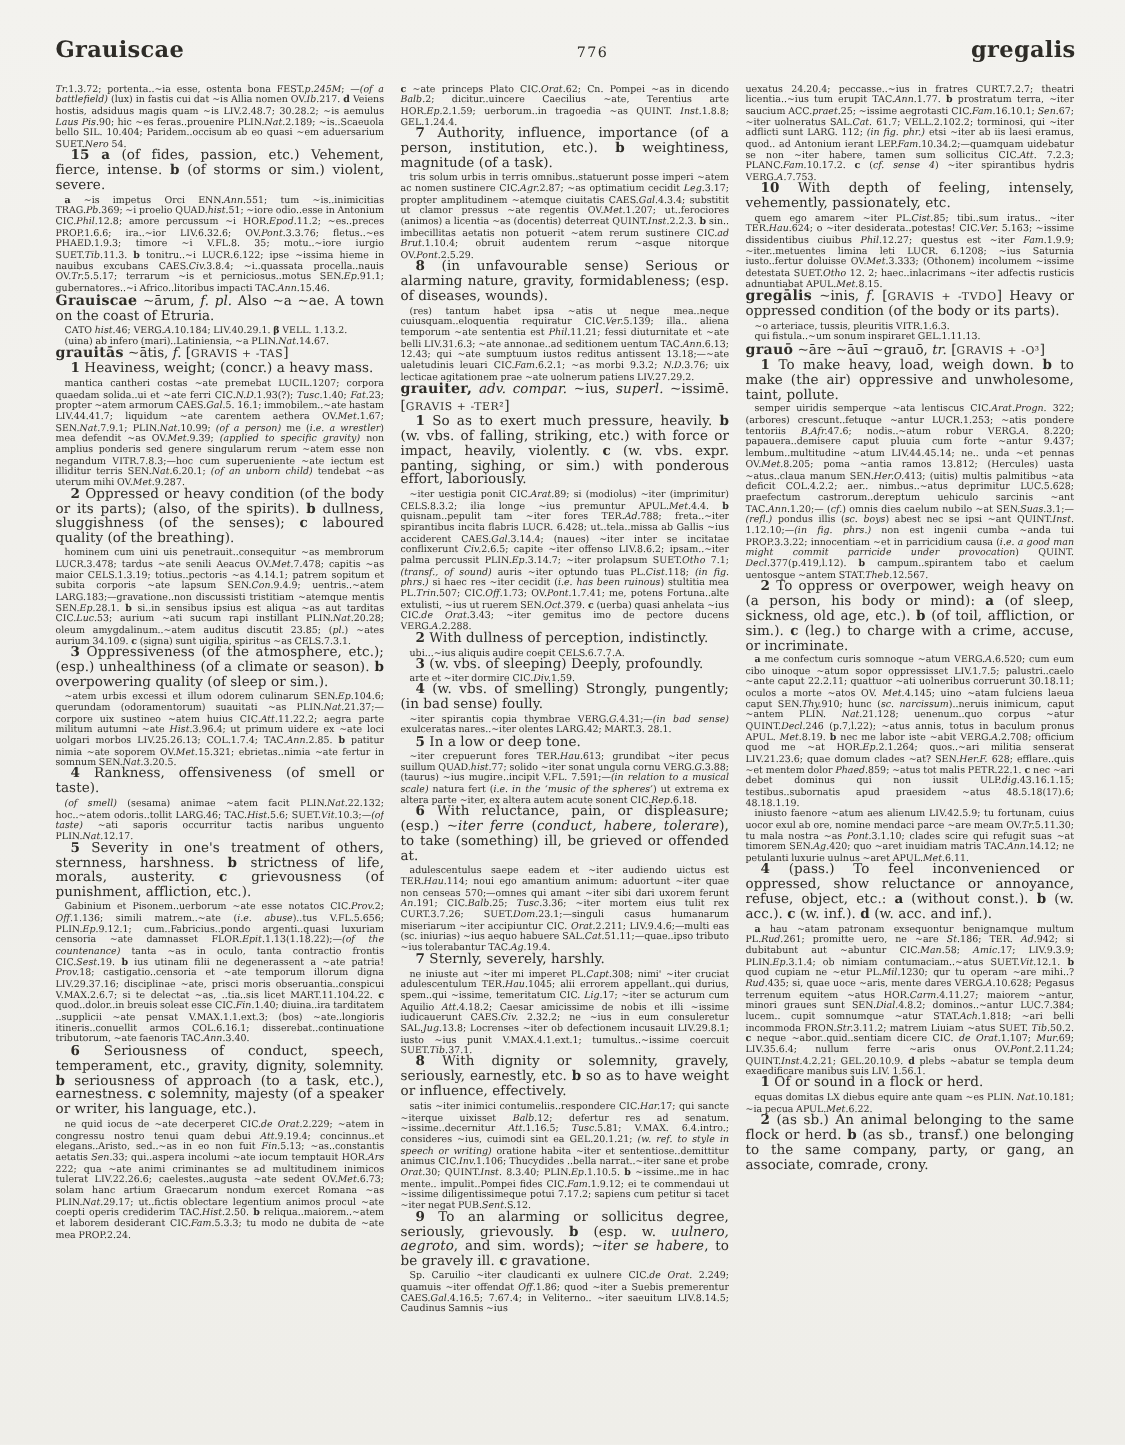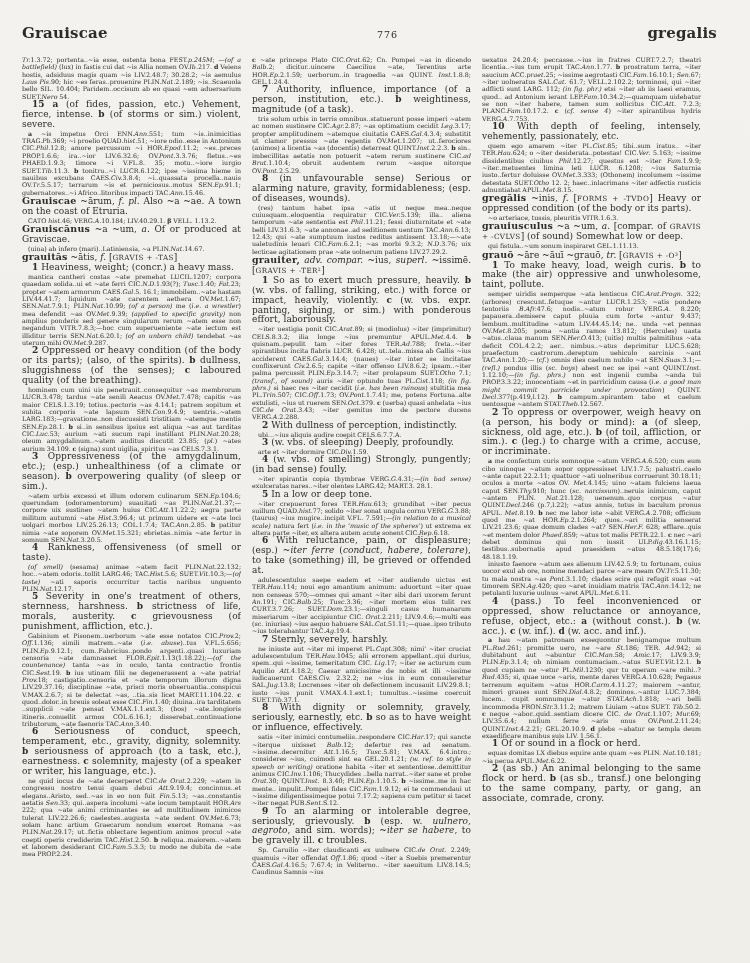--- a/index.html
+++ b/index.html
@@ -3,21 +3,21 @@
 <meta charset="utf-8">
 <style>
   html,body{margin:0;padding:0}
   body{
     width:750px;height:963px;overflow:hidden;
     background:#f1f0ec;
     color:#2e2c27;
     font-family:"DejaVu Serif", serif;
     -webkit-font-smoothing:antialiased;
   }
-  .page{width:750px;height:963px;box-sizing:border-box;padding:24px 33px 8px 22px;background:
+  .page{width:750px;height:963px;box-sizing:border-box;padding:24px 33px 8px 37px;background:
     linear-gradient(180deg,#f3f2ee 0%,#f0efeb 55%,#efeee9 100%);}
   .runhead{display:flex;justify-content:space-between;align-items:baseline;height:22px;margin-bottom:10px}
   .rh-word{font-size:15px;font-weight:bold;letter-spacing:.2px}
   .rh-page{font-size:9.5px;letter-spacing:1px;transform:translateX(10px)}
   .cols{display:flex;gap:11px;height:894px;overflow:hidden}
   .col{width:219px;min-width:219px;overflow:hidden;text-align:justify}
   p.blk{margin:0;padding:0}
   .sense{font-size:9px;line-height:9.9px;margin-top:3px;margin-bottom:1px;text-indent:10px;letter-spacing:.05px}
   .entry{font-size:9px;line-height:9.9px;margin-top:5px;margin-bottom:1px;text-indent:0}
   .cite{font-size:6.3px;line-height:7.35px;text-indent:6px;word-spacing:-.2px}
@@ -36,28 +36,27 @@
     <span class="rh-page">776</span>
     <span class="rh-word">gregalis</span>
   </div>
   <div class="cols">
     <div class="col">
         <p class="blk cont"><span class="st-i">Tr.</span><span>1.3.72; portenta..~ia esse, ostenta bona FEST.</span><span class="st-i">p.245M</span><span>; —</span><span class="st-i">(of a battlefield)</span><span> (lux) in fastis cui dat ~is Allia nomen OV.</span><span class="st-i">Ib.</span><span>217.  </span><span class="st-b">d</span><span> Veiens hostis, adsiduus magis quam ~is LIV.2.48.7; 30.28.2; ~is aemulus </span><span class="st-i">Laus Pis.</span><span>90; hic ~es feras..prouenire PLIN.</span><span class="st-i">Nat.</span><span>2.189; ~is..Scaeuola bello SIL. 10.404; Paridem..occisum ab eo quasi ~em aduersarium SUET.</span><span class="st-i">Nero</span><span> 54.</span></p>
         <p class="blk sense"><span class="st-b">15 a</span><span> (of fides, passion, etc.) Vehement, fierce, intense. </span><span class="st-b">b</span><span> (of storms or sim.) violent, severe.</span></p>
         <p class="blk cite"><span class="st-b">a</span><span> ~is impetus Orci ENN.</span><span class="st-i">Ann.</span><span>551; tum ~is..inimicitias TRAG.</span><span class="st-i">Pb.</span><span>369; ~i proelio QUAD.</span><span class="st-i">hist.</span><span>51; ~iore odio..esse in Antonium CIC.</span><span class="st-i">Phil.</span><span>12.8; amore percussum ~i HOR.</span><span class="st-i">Epod.</span><span>11.2; ~es..preces PROP.1.6.6; ira..~ior LIV.6.32.6; OV.</span><span class="st-i">Pont.</span><span>3.3.76; fletus..~es PHAED.1.9.3; timore ~i V.FL.8. 35; motu..~iore iurgio SUET.</span><span class="st-i">Tib.</span><span>11.3.  </span><span class="st-b">b</span><span> tonitru..~i LUCR.6.122; ipse ~issima hieme in nauibus excubans CAES.</span><span class="st-i">Civ.</span><span>3.8.4; ~i..quassata procella..nauis OV.</span><span class="st-i">Tr.</span><span>5.5.17; terrarum ~is et perniciosus..motus SEN.</span><span class="st-i">Ep.</span><span>91.1; gubernatores..~i Africo..litoribus impacti TAC.</span><span class="st-i">Ann.</span><span>15.46.</span></p>
         <p class="blk entry"><span class="st-hw">Grauiscae</span><span> ~ārum, </span><span class="st-i">f. pl.</span><span>  Also ~a ~ae.  A town on the coast of Etruria.</span></p>
         <p class="blk cite"><span>CATO </span><span class="st-i">hist.</span><span>46; VERG.</span><span class="st-i">A.</span><span>10.184; LIV.40.29.1.   </span><span class="st-b">β</span><span> VELL. 1.13.2.</span></p>
-        <p class="blk entry"><span class="st-hw">Grauiscānus</span><span> ~a ~um, </span><span class="st-i">a.</span><span>  Of or produced at Graviscae.</span></p>
         <p class="blk cite"><span>(uina) ab infero (mari)..Latiniensia, ~a PLIN.</span><span class="st-i">Nat.</span><span>14.67.</span></p>
         <p class="blk entry"><span class="st-hw">grauitās</span><span> ~ātis, </span><span class="st-i">f.</span><span>  [</span><span class="st-sc">GRAVIS + -TAS</span><span>]</span></p>
         <p class="blk sense"><span class="st-b">1</span><span> Heaviness, weight; (concr.) a heavy mass.</span></p>
         <p class="blk cite"><span>mantica cantheri costas ~ate premebat LUCIL.1207; corpora quaedam solida..ui et ~ate ferri CIC.</span><span class="st-i">N.D.</span><span>1.93(?); </span><span class="st-i">Tusc.</span><span>1.40; </span><span class="st-i">Fat.</span><span>23; propter ~atem armorum CAES.</span><span class="st-i">Gal.</span><span>5. 16.1; immobilem..~ate hastam LIV.44.41.7; liquidum ~ate carentem aethera OV.</span><span class="st-i">Met.</span><span>1.67; SEN.</span><span class="st-i">Nat.</span><span>7.9.1; PLIN.</span><span class="st-i">Nat.</span><span>10.99; </span><span class="st-i">(of a person)</span><span> me (</span><span class="st-i">i.e. a wrestler</span><span>) mea defendit ~as OV.</span><span class="st-i">Met.</span><span>9.39; </span><span class="st-i">(applied to specific gravity)</span><span> non amplius ponderis sed genere singularum rerum ~atem esse non negandum VITR.7.8.3;—hoc cum superueniente ~ate iectum est illiditur terris SEN.</span><span class="st-i">Nat.</span><span>6.20.1; </span><span class="st-i">(of an unborn child)</span><span> tendebat ~as uterum mihi OV.</span><span class="st-i">Met.</span><span>9.287.</span></p>
         <p class="blk sense"><span class="st-b">2</span><span> Oppressed or heavy condition (of the body or its parts); (also, of the spirits). </span><span class="st-b">b</span><span> dullness, sluggishness (of the senses); </span><span class="st-b">c</span><span> laboured quality (of the breathing).</span></p>
         <p class="blk cite"><span>hominem cum uini uis penetrauit..consequitur ~as membrorum LUCR.3.478; tardus ~ate senili Aeacus OV.</span><span class="st-i">Met.</span><span>7.478; capitis ~as maior CELS.1.3.19; totius..pectoris ~as 4.14.1; patrem sopitum et subita corporis ~ate lapsum SEN.</span><span class="st-i">Con.</span><span>9.4.9; uentris..~atem LARG.183;—gravatione..non discussisti tristitiam ~atemque mentis SEN.</span><span class="st-i">Ep.</span><span>28.1.  </span><span class="st-b">b</span><span> si..in sensibus ipsius est aliqua ~as aut tarditas CIC.</span><span class="st-i">Luc.</span><span>53; aurium ~ati sucum rapi instillant PLIN.</span><span class="st-i">Nat.</span><span>20.28; oleum amygdalinum..~atem auditus discutit 23.85; (</span><span class="st-i">pl.</span><span>) ~ates aurium 34.109.  </span><span class="st-b">c</span><span> (signa) sunt uigilia, spiritus ~as CELS.7.3.1.</span></p>
-        <p class="blk sense"><span class="st-b">3</span><span> Oppressiveness (of the amygdalinum, etc.); (esp.) unhealthiness (of a climate or season). </span><span class="st-b">b</span><span> overpowering quality (of sleep or sim.).</span></p>
+        <p class="blk sense"><span class="st-b">3</span><span> Oppressiveness (of the atmosphere, etc.); (esp.) unhealthiness (of a climate or season). </span><span class="st-b">b</span><span> overpowering quality (of sleep or sim.).</span></p>
         <p class="blk cite"><span>~atem urbis excessi et illum odorem culinarum SEN.</span><span class="st-i">Ep.</span><span>104.6; querundam (odoramentorum) suauitati ~as PLIN.</span><span class="st-i">Nat.</span><span>21.37;—corpore uix sustineo ~atem huius CIC.</span><span class="st-i">Att.</span><span>11.22.2; aegra parte militum autumni ~ate </span><span class="st-i">Hist.</span><span>3.96.4; ut primum uidere ex ~ate loci uolgari morbos LIV.25.26.13; COL.1.7.4; TAC.</span><span class="st-i">Ann.</span><span>2.85.  </span><span class="st-b">b</span><span> patitur nimia ~ate soporem OV.</span><span class="st-i">Met.</span><span>15.321; ebrietas..nimia ~ate fertur in somnum SEN.</span><span class="st-i">Nat.</span><span>3.20.5.</span></p>
         <p class="blk sense"><span class="st-b">4</span><span> Rankness, offensiveness (of smell or taste).</span></p>
         <p class="blk cite"><span class="st-i">(of smell)</span><span> (sesama) animae ~atem facit PLIN.</span><span class="st-i">Nat.</span><span>22.132; hoc..~atem odoris..tollit LARG.46; TAC.</span><span class="st-i">Hist.</span><span>5.6; SUET.</span><span class="st-i">Vit.</span><span>10.3;—</span><span class="st-i">(of taste)</span><span> ~ati saporis occurritur tactis naribus unguento PLIN.</span><span class="st-i">Nat.</span><span>12.17.</span></p>
         <p class="blk sense"><span class="st-b">5</span><span> Severity in one's treatment of others, sternness, harshness. </span><span class="st-b">b</span><span> strictness of life, morals, austerity. </span><span class="st-b">c</span><span> grievousness (of punishment, affliction, etc.).</span></p>
         <p class="blk cite"><span>Gabinium et Pisonem..uerborum ~ate esse notatos CIC.</span><span class="st-i">Prov.</span><span>2; </span><span class="st-i">Off.</span><span>1.136; simili matrem..~ate (</span><span class="st-i">i.e. abuse</span><span>)..tus V.FL.5.656; PLIN.</span><span class="st-i">Ep.</span><span>9.12.1; cum..Fabricius..pondo argenti..quasi luxuriam censoria ~ate damnasset FLOR.</span><span class="st-i">Epit.</span><span>1.13(1.18.22);—</span><span class="st-i">(of the countenance)</span><span> tanta ~as in oculo, tanta contractio frontis CIC.</span><span class="st-i">Sest.</span><span>19.  </span><span class="st-b">b</span><span> ius utinam filii ne degenerassent a ~ate patria! </span><span class="st-i">Prov.</span><span>18; castigatio..censoria et ~ate temporum illorum digna LIV.29.37.16; disciplinae ~ate, prisci moris obseruantia..conspicui V.MAX.2.6.7; si te delectat ~as, ..tia..sis licet MART.11.104.22.  </span><span class="st-b">c</span><span> quod..dolor..in breuis soleat esse CIC.</span><span class="st-i">Fin.</span><span>1.40; diuina..ira tarditatem ..supplicii ~ate pensat V.MAX.1.1.ext.3; (bos) ~ate..longioris itineris..conuellit armos COL.6.16.1; disserebat..continuatione tributorum, ~ate faenoris TAC.</span><span class="st-i">Ann.</span><span>3.40.</span></p>
         <p class="blk sense"><span class="st-b">6</span><span> Seriousness of conduct, speech, temperament, etc., gravity, dignity, solemnity. </span><span class="st-b">b</span><span> seriousness of approach (to a task, etc.), earnestness. </span><span class="st-b">c</span><span> solemnity, majesty (of a speaker or writer, his language, etc.).</span></p>
         <p class="blk cite"><span>ne quid iocus de ~ate decerperet CIC.</span><span class="st-i">de Orat.</span><span>2.229; ~atem in congressu nostro tenui quam debui </span><span class="st-i">Att.</span><span>9.19.4; concinnus..et elegans..Aristo, sed..~as in eo non fuit </span><span class="st-i">Fin.</span><span>5.13; ~as..constantis aetatis </span><span class="st-i">Sen.</span><span>33; qui..aspera incolumi ~ate iocum temptauit HOR.</span><span class="st-i">Ars</span><span> 222; qua ~ate animi criminantes se ad multitudinem inimicos tulerat LIV.22.26.6; caelestes..augusta ~ate sedent OV.</span><span class="st-i">Met.</span><span>6.73; solam hanc artium Graecarum nondum exercet Romana ~as PLIN.</span><span class="st-i">Nat.</span><span>29.17; ut..fictis oblectare legentium animos procul ~ate coepti operis crediderim TAC.</span><span class="st-i">Hist.</span><span>2.50.  </span><span class="st-b">b</span><span> reliqua..maiorem..~atem et laborem desiderant CIC.</span><span class="st-i">Fam.</span><span>5.3.3; tu modo ne dubita de ~ate mea PROP.2.24.</span></p>
       </div>
     <div class="col">
         <p class="blk cont"><span class="st-b">c</span><span> ~ate princeps Plato CIC.</span><span class="st-i">Orat.</span><span>62; Cn. Pompei ~as in dicendo </span><span class="st-i">Balb.</span><span>2; dicitur..uincere Caecilius ~ate, Terentius arte HOR.</span><span class="st-i">Ep.</span><span>2.1.59; uerborum..in tragoedia ~as QUINT. </span><span class="st-i">Inst.</span><span>1.8.8; GEL.1.24.4.</span></p>
@@ -75,33 +74,32 @@
         <p class="blk sense"><span class="st-b">4</span><span> (w. vbs. of smelling) Strongly, pungently; (in bad sense) foully.</span></p>
         <p class="blk cite"><span>~iter spirantis copia thymbrae VERG.</span><span class="st-i">G.</span><span>4.31;—</span><span class="st-i">(in bad sense)</span><span> exulceratas nares..~iter olentes LARG.42; MART.3. 28.1.</span></p>
         <p class="blk sense"><span class="st-b">5</span><span> In a low or deep tone.</span></p>
         <p class="blk cite"><span>~iter crepuerunt fores TER.</span><span class="st-i">Hau.</span><span>613; grundibat ~iter pecus suillum QUAD.</span><span class="st-i">hist.</span><span>77; solido ~iter sonat ungula cornu VERG.</span><span class="st-i">G.</span><span>3.88; (taurus) ~ius mugire..incipit V.FL. 7.591;—</span><span class="st-i">(in relation to a musical scale)</span><span> natura fert (</span><span class="st-i">i.e. in the ‘music of the spheres’</span><span>) ut extrema ex altera parte ~iter, ex altera autem acute sonent CIC.</span><span class="st-i">Rep.</span><span>6.18.</span></p>
         <p class="blk sense"><span class="st-b">6</span><span> With reluctance, pain, or displeasure; (esp.) </span><span class="st-i">~iter ferre</span><span> (</span><span class="st-i">conduct, habere, tolerare</span><span>), to take (something) ill, be grieved or offended at.</span></p>
         <p class="blk cite"><span>adulescentulus saepe eadem et ~iter audiendo uictus est TER.</span><span class="st-i">Hau.</span><span>114; noui ego amantium animum: aduortunt ~iter quae non censeas 570;—omnes qui amant ~iter sibi dari uxorem ferunt </span><span class="st-i">An.</span><span>191; CIC.</span><span class="st-i">Balb.</span><span>25; </span><span class="st-i">Tusc.</span><span>3.36; ~iter mortem eius tulit rex CURT.3.7.26; SUET.</span><span class="st-i">Dom.</span><span>23.1;—singuli casus humanarum miseriarum ~iter accipiuntur CIC. </span><span class="st-i">Orat.</span><span>2.211; LIV.9.4.6;—multi eas (sc. iniurias) ~ius aequo habuere SAL.</span><span class="st-i">Cat.</span><span>51.11;—quae..ipso tributo ~ius tolerabantur TAC.</span><span class="st-i">Ag.</span><span>19.4.</span></p>
         <p class="blk sense"><span class="st-b">7</span><span> Sternly, severely, harshly.</span></p>
         <p class="blk cite"><span>ne iniuste aut ~iter mi imperet PL.</span><span class="st-i">Capt.</span><span>308; nimi' ~iter cruciat adulescentulum TER.</span><span class="st-i">Hau.</span><span>1045; alii errorem appellant..qui durius, spem..qui ~issime, temeritatum CIC. </span><span class="st-i">Lig.</span><span>17; ~iter se acturum cum Aquilio </span><span class="st-i">Att.</span><span>4.18.2; Caesar amicissime de nobis et illi ~issime iudicauerunt CAES.</span><span class="st-i">Civ.</span><span> 2.32.2; ne ~ius in eum consuleretur SAL.</span><span class="st-i">Jug.</span><span>13.8; Locrenses ~iter ob defectionem incusauit LIV.29.8.1; iusto ~ius punit V.MAX.4.1.ext.1; tumultus..~issime coercuit SUET.</span><span class="st-i">Tib.</span><span>37.1.</span></p>
         <p class="blk sense"><span class="st-b">8</span><span> With dignity or solemnity, gravely, seriously, earnestly, etc. </span><span class="st-b">b</span><span> so as to have weight or influence, effectively.</span></p>
         <p class="blk cite"><span>satis ~iter inimici contumeliis..respondere CIC.</span><span class="st-i">Har.</span><span>17; qui sancte ~iterque uixisset </span><span class="st-i">Balb.</span><span>12; defertur res ad senatum. ~issime..decernitur </span><span class="st-i">Att.</span><span>1.16.5; </span><span class="st-i">Tusc.</span><span>5.81; V.MAX. 6.4.intro.; consideres ~ius, cuimodi sint ea GEL.20.1.21; </span><span class="st-i">(w. ref. to style in speech or writing)</span><span> oratione habita ~iter et sententiose..demittitur animus CIC.</span><span class="st-i">Inv.</span><span>1.106; Thucydides ..bella narrat..~iter sane et probe </span><span class="st-i">Orat.</span><span>30; QUINT.</span><span class="st-i">Inst.</span><span> 8.3.40; PLIN.</span><span class="st-i">Ep.</span><span>1.10.5.  </span><span class="st-b">b</span><span> ~issime..me in hac mente.. impulit..Pompei fides CIC.</span><span class="st-i">Fam.</span><span>1.9.12; ei te commendaui ut ~issime diligentissimeque potui 7.17.2; sapiens cum petitur si tacet ~iter negat PUB.</span><span class="st-i">Sent.</span><span>S.12.</span></p>
-        <p class="blk sense"><span class="st-b">9</span><span> To an alarming or intolerable degree, seriously, grievously. </span><span class="st-b">b</span><span> (esp. w. </span><span class="st-i">uulnero, aegroto</span><span>, and sim. words); </span><span class="st-i">~iter se habere</span><span>, to be gravely ill. </span><span class="st-b">c</span><span> troubles.</span></p>
+        <p class="blk sense"><span class="st-b">9</span><span> To an alarming or sollicitus degree, seriously, grievously. </span><span class="st-b">b</span><span> (esp. w. </span><span class="st-i">uulnero, aegroto</span><span>, and sim. words); </span><span class="st-i">~iter se habere</span><span>, to be gravely ill. </span><span class="st-b">c</span><span> gravatione.</span></p>
         <p class="blk cite"><span>Sp. Caruilio ~iter claudicanti ex uulnere CIC.</span><span class="st-i">de Orat.</span><span> 2.249; quamuis ~iter offendat </span><span class="st-i">Off.</span><span>1.86; quod ~iter a Suebis premerentur CAES.</span><span class="st-i">Gal.</span><span>4.16.5; 7.67.4; in Veliterno.. ~iter saeuitum LIV.8.14.5; Caudinus Samnis ~ius</span></p>
       </div>
     <div class="col">
         <p class="blk cont"><span>uexatus 24.20.4; peccasse..~ius in fratres CURT.7.2.7; theatri licentia..~ius tum erupit TAC.</span><span class="st-i">Ann.</span><span>1.77.  </span><span class="st-b">b</span><span> prostratum terra, ~iter saucium ACC.</span><span class="st-i">praet.</span><span>25; ~issime aegrotasti CIC.</span><span class="st-i">Fam.</span><span>16.10.1; </span><span class="st-i">Sen.</span><span>67; ~iter uolneratus SAL.</span><span class="st-i">Cat.</span><span> 61.7; VELL.2.102.2; torminosi, qui ~iter adflicti sunt LARG. 112; </span><span class="st-i">(in fig. phr.)</span><span> etsi ~iter ab iis laesi eramus, quod.. ad Antonium ierant LEP.</span><span class="st-i">Fam.</span><span>10.34.2;—quamquam uidebatur se non ~iter habere, tamen sum sollicitus CIC.</span><span class="st-i">Att.</span><span> 7.2.3; PLANC.</span><span class="st-i">Fam.</span><span>10.17.2.  </span><span class="st-b">c</span><span> (</span><span class="st-i">cf. sense 4</span><span>) ~iter spirantibus hydris VERG.</span><span class="st-i">A.</span><span>7.753.</span></p>
         <p class="blk sense"><span class="st-b">10</span><span> With depth of feeling, intensely, vehemently, passionately, etc.</span></p>
         <p class="blk cite"><span>quem ego amarem ~iter PL.</span><span class="st-i">Cist.</span><span>85; tibi..sum iratus.. ~iter TER.</span><span class="st-i">Hau.</span><span>624; o ~iter desiderata..potestas! CIC.</span><span class="st-i">Ver.</span><span> 5.163; ~issime dissidentibus ciuibus </span><span class="st-i">Phil.</span><span>12.27; questus est ~iter </span><span class="st-i">Fam.</span><span>1.9.9; ~iter..metuentes limina leti LUCR. 6.1208; ~ius Saturnia iusto..fertur doluisse OV.</span><span class="st-i">Met.</span><span>3.333; (Othonem) incolumem ~issime detestata SUET.</span><span class="st-i">Otho</span><span> 12. 2; haec..inlacrimans ~iter adfectis rusticis adnuntiabat APUL.</span><span class="st-i">Met.</span><span>8.15.</span></p>
-        <p class="blk entry"><span class="st-hw">gregālis</span><span> ~inis, </span><span class="st-i">f.</span><span> [</span><span class="st-sc">FORMS + -TVDO</span><span>]  Heavy or oppressed condition (of the body or its parts).</span></p>
+        <p class="blk entry"><span class="st-hw">gregālis</span><span> ~inis, </span><span class="st-i">f.</span><span> [</span><span class="st-sc">GRAVIS + -TVDO</span><span>]  Heavy or oppressed condition (of the body or its parts).</span></p>
         <p class="blk cite"><span>~o arteriace, tussis, pleuritis VITR.1.6.3.</span></p>
-        <p class="blk entry"><span class="st-hw">grauiusculus</span><span> ~a ~um, </span><span class="st-i">a.</span><span>  [compar. of </span><span class="st-sc">GRAVIS + -CVLVS</span><span>]  (of sound) Somewhat low or deep.</span></p>
         <p class="blk cite"><span>qui fistula..~um sonum inspiraret GEL.1.11.13.</span></p>
         <p class="blk entry"><span class="st-hw">grauō</span><span> ~āre ~āuī ~grauō, </span><span class="st-i">tr.</span><span>  [</span><span class="st-sc">GRAVIS + -O³</span><span>]</span></p>
-        <p class="blk sense"><span class="st-b">1</span><span> To make heavy, load, weigh curis. </span><span class="st-b">b</span><span> to make (the air) oppressive and unwholesome, taint, pollute.</span></p>
+        <p class="blk sense"><span class="st-b">1</span><span> To make heavy, load, weigh down. </span><span class="st-b">b</span><span> to make (the air) oppressive and unwholesome, taint, pollute.</span></p>
         <p class="blk cite"><span>semper uiridis semperque ~ata lentiscus CIC.</span><span class="st-i">Arat.Progn.</span><span> 322; (arbores) crescunt..fetuque ~antur LUCR.1.253; ~atis pondere tentoriis </span><span class="st-i">B.Afr.</span><span>47.6; nodis..~atum robur VERG.</span><span class="st-i">A.</span><span> 8.220; papauera..demisere caput pluuia cum forte ~antur 9.437; lembum..multitudine ~atum LIV.44.45.14; ne.. unda ~et pennas OV.</span><span class="st-i">Met.</span><span>8.205; poma ~antia ramos 13.812; (Hercules) uasta ~atus..claua manum SEN.</span><span class="st-i">Her.O.</span><span>413; (uitis) multis palmitibus ~ata deficit COL.4.2.2; aer.. nimbus..~atus deprimitur LUC.5.628; praefectum castrorum..dereptum uehiculo sarcinis ~ant TAC.</span><span class="st-i">Ann.</span><span>1.20;— (</span><span class="st-i">cf.</span><span>) omnis dies caelum nubilo ~at SEN.</span><span class="st-i">Suas.</span><span>3.1;—</span><span class="st-i">(refl.)</span><span> pondus illis (</span><span class="st-i">sc. boys</span><span>) abest nec se ipsi ~ant QUINT.</span><span class="st-i">Inst.</span><span> 1.12.10;—</span><span class="st-i">(in fig. phrs.)</span><span> non est ingenii cumba ~anda tui PROP.3.3.22; innocentiam ~et in parricidium causa (</span><span class="st-i">i.e. a good man might commit parricide under provocation</span><span>) QUINT. </span><span class="st-i">Decl.</span><span>377(p.419,l.12).  </span><span class="st-b">b</span><span> campum..spirantem tabo et caelum uentosque ~antem STAT.</span><span class="st-i">Theb.</span><span>12.567.</span></p>
         <p class="blk sense"><span class="st-b">2</span><span> To oppress or overpower, weigh heavy on (a person, his body or mind): </span><span class="st-b">a</span><span> (of sleep, sickness, old age, etc.). </span><span class="st-b">b</span><span> (of toil, affliction, or sim.). </span><span class="st-b">c</span><span> (leg.) to charge with a crime, accuse, or incriminate.</span></p>
         <p class="blk cite"><span class="st-b">a</span><span> me confectum curis somnoque ~atum VERG.</span><span class="st-i">A.</span><span>6.520; cum eum cibo uinoque ~atum sopor oppressisset LIV.1.7.5; palustri..caelo ~ante caput 22.2.11; quattuor ~ati uolneribus corruerunt 30.18.11; oculos a morte ~atos OV. </span><span class="st-i">Met.</span><span>4.145; uino ~atam fulciens laeua caput SEN.</span><span class="st-i">Thy.</span><span>910; hunc (</span><span class="st-i">sc. narcissum</span><span>)..neruis inimicum, caput ~antem PLIN. </span><span class="st-i">Nat.</span><span>21.128; uenenum..quo corpus ~atur QUINT.</span><span class="st-i">Decl.</span><span>246 (p.7,l.22); ~atus annis, totus in baculum pronus APUL. </span><span class="st-i">Met.</span><span>8.19.  </span><span class="st-b">b</span><span> nec me labor iste ~abit VERG.</span><span class="st-i">A.</span><span>2.708; officium quod me ~at HOR.</span><span class="st-i">Ep.</span><span>2.1.264; quos..~ari militia senserat LIV.21.23.6; quae domum clades ~at? SEN.</span><span class="st-i">Her.F.</span><span> 628; efflare..quis ~et mentem dolor </span><span class="st-i">Phaed.</span><span>859; ~atus tot malis PETR.22.1.  </span><span class="st-b">c</span><span> nec ~ari debet dominus qui non iussit ULP.</span><span class="st-i">dig.</span><span>43.16.1.15; testibus..subornatis apud praesidem ~atus 48.5.18(17).6; 48.18.1.19.</span></p>
         <p class="blk cite"><span>iniusto faenore ~atum aes alienum LIV.42.5.9; tu fortunam, cuius uocor exul ab ore, nomine mendaci parce ~are meam OV.</span><span class="st-i">Tr.</span><span>5.11.30; tu mala nostra ~as </span><span class="st-i">Pont.</span><span>3.1.10; clades scire qui refugit suas ~at timorem SEN.</span><span class="st-i">Ag.</span><span>420; quo ~aret inuidiam matris TAC.</span><span class="st-i">Ann.</span><span>14.12; ne petulanti luxurie uulnus ~aret APUL.</span><span class="st-i">Met.</span><span>6.11.</span></p>
         <p class="blk sense"><span class="st-b">4</span><span> (pass.) To feel inconvenienced or oppressed, show reluctance or annoyance, refuse, object, etc.: </span><span class="st-b">a</span><span> (without const.). </span><span class="st-b">b</span><span> (w. acc.). </span><span class="st-b">c</span><span> (w. inf.). </span><span class="st-b">d</span><span> (w. acc. and inf.).</span></p>
         <p class="blk cite"><span class="st-b">a</span><span> hau ~atam patronam exsequontur benignamque multum PL.</span><span class="st-i">Rud.</span><span>261; promitte uero, ne ~are </span><span class="st-i">St.</span><span>186; TER. </span><span class="st-i">Ad.</span><span>942; si dubitabunt aut ~abuntur CIC.</span><span class="st-i">Man.</span><span>58; </span><span class="st-i">Amic.</span><span>17; LIV.9.3.9; PLIN.</span><span class="st-i">Ep.</span><span>3.1.4; ob nimiam contumaciam..~atus SUET.</span><span class="st-i">Vit.</span><span>12.1.  </span><span class="st-b">b</span><span> quod cupiam ne ~etur PL.</span><span class="st-i">Mil.</span><span>1230; qur tu operam ~are mihi..? </span><span class="st-i">Rud.</span><span>435; si, quae uoce ~aris, mente dares VERG.</span><span class="st-i">A.</span><span>10.628; Pegasus terrenum equitem ~atus HOR.</span><span class="st-i">Carm.</span><span>4.11.27; maiorem ~antur, minori graues sunt SEN.</span><span class="st-i">Dial.</span><span>4.8.2; dominos..~antur LUC.7.384; lucem.. cupit somnumque ~atur STAT.</span><span class="st-i">Ach.</span><span>1.818; ~ari belli incommoda FRON.</span><span class="st-i">Str.</span><span>3.11.2; matrem Liuiam ~atus SUET. </span><span class="st-i">Tib.</span><span>50.2.  </span><span class="st-b">c</span><span> neque ~abor..quid..sentiam dicere CIC. </span><span class="st-i">de Orat.</span><span>1.107; </span><span class="st-i">Mur.</span><span>69; LIV.35.6.4; nullum ferre ~aris onus OV.</span><span class="st-i">Pont.</span><span>2.11.24; QUINT.</span><span class="st-i">Inst.</span><span>4.2.21; GEL.20.10.9.  </span><span class="st-b">d</span><span> plebs ~abatur se templa deum exaedificare manibus suis LIV. 1.56.1.</span></p>
         <p class="blk sense"><span class="st-b">1</span><span> Of or sound in a flock or herd.</span></p>
         <p class="blk cite"><span>equas domitas LX diebus equire ante quam ~es PLIN. </span><span class="st-i">Nat.</span><span>10.181; ~ia pecua APUL.</span><span class="st-i">Met.</span><span>6.22.</span></p>
         <p class="blk sense"><span class="st-b">2</span><span> (as sb.) An animal belonging to the same flock or herd. </span><span class="st-b">b</span><span> (as sb., transf.) one belonging to the same company, party, or gang, an associate, comrade, crony.</span></p>
       </div>

